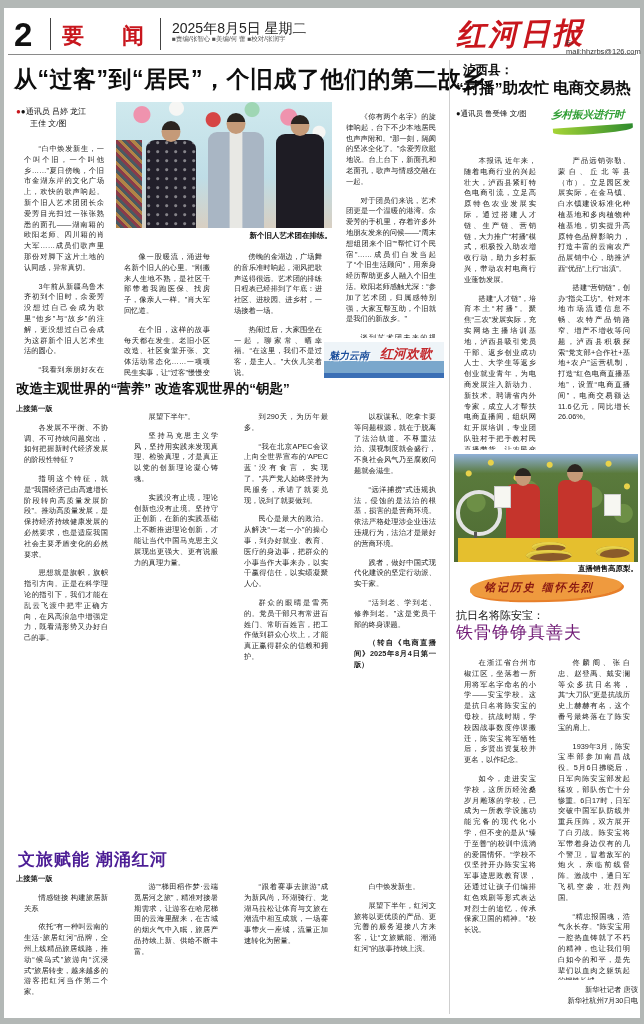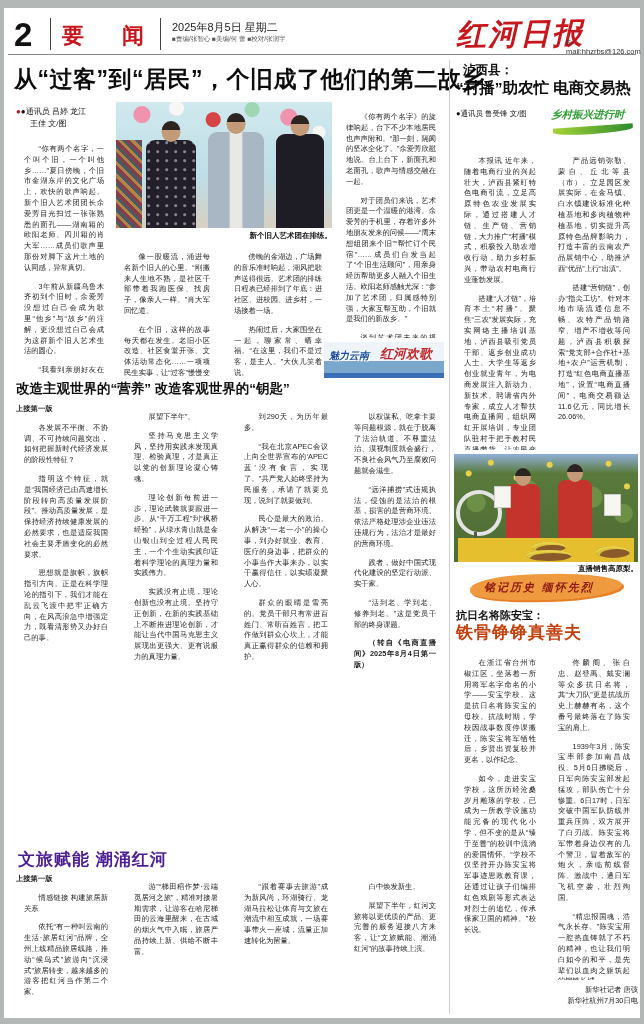--- a/index.html
+++ b/index.html
@@ -3,43 +3,43 @@
 <meta charset="utf-8">
 <style>
   html,body{margin:0;padding:0;}
   body{width:644px;height:1024px;background:#b3b8b6;position:relative;
        font-family:"Liberation Sans","DejaVu Sans",sans-serif;overflow:hidden;}
   .page{position:absolute;left:4px;top:8px;width:636px;height:1010px;background:#ffffff;}
   
   .h-num{position:absolute;left:10px;top:8px;font-size:33px;font-weight:900;color:#111;}
   .h-vline{position:absolute;top:10px;width:1px;height:32px;background:#444;}
   .h-sec{position:absolute;left:58px;top:13px;font-size:22px;font-weight:900;color:#c8161d;letter-spacing:16px;white-space:nowrap;}
-  .h-date{position:absolute;left:168px;top:12px;font-size:11px;color:#222;}
+  .h-date{position:absolute;left:168px;top:12px;font-size:14px;color:#222;}
   .h-staff{position:absolute;left:168px;top:27px;font-size:6.5px;color:#555;}
   .masthead{position:absolute;left:452px;top:6px;font-size:30px;font-weight:900;color:#c8161d;
             font-family:"DejaVu Serif","Liberation Serif",serif;font-style:italic;letter-spacing:2px;transform:rotate(-1deg);}
   .h-mail{position:absolute;left:562px;top:30px;font-size:7.5px;color:#333;}
   .h-rule{position:absolute;left:4px;top:46px;width:628px;height:1px;background:#8a8a8a;}
   
   .col{position:absolute;font-size:7.3px;line-height:10.8px;color:#1c1c1c;text-align:justify;overflow:hidden;}
   .col p{margin:8px;text-indent:2em;}
   .cont{font-weight:bold;text-indent:0;font-size:7.3px;margin:0 0 1px 0;}
   .caption{position:absolute;font-size:7.5px;font-weight:bold;color:#111;text-align:right;}
   .byline{position:absolute;font-size:8px;color:#111;line-height:12px;}
   .byline .dot{color:#c8161d;}
   .vrule{position:absolute;width:1px;background:#cfcfcf;}
   
   .lead-hl{position:absolute;left:10px;top:56px;width:430px;font-size:23px;font-weight:900;color:#0d0d0d;
            letter-spacing:0.5px;white-space:nowrap;}
   .mid-hl{position:absolute;left:12px;top:372px;font-size:13.5px;font-weight:900;color:#111;}
   .bot-hl{position:absolute;left:14px;top:840px;font-size:17px;font-weight:900;color:#4c1d95;letter-spacing:1px;}
   .r-kicker{position:absolute;left:452px;top:54px;font-size:12.5px;font-weight:bold;color:#111;margin-left:7px;}
   .r-hl{position:absolute;left:452px;top:70px;width:186px;font-size:15.5px;font-weight:900;color:#0d0d0d;white-space:nowrap;}
-  .m-kicker{position:absolute;left:452px;top:600px;font-size:11px;font-weight:bold;color:#111;}
-  .m-hl{position:absolute;left:452px;top:613px;font-size:17px;font-weight:700;color:#c2410c;letter-spacing:1px;text-align:center;}
+  .m-kicker{position:absolute;left:452px;top:600px;font-size:11px;font-weight:normal;color:#111;}
+  .m-hl{position:absolute;left:452px;top:613px;font-size:17px;font-weight:400;color:#701a75;letter-spacing:1px;text-align:center;}
   
   .photo1{position:absolute;left:112px;top:94px;width:216px;height:126px;overflow:hidden;
     background-image:
       radial-gradient(circle at 12% 10%,#ef93ae 0 8px,transparent 9px),
       radial-gradient(circle at 28% 5%,#f6f6f4 0 7px,transparent 8px),
       radial-gradient(circle at 45% 14%,#d64545 0 7px,transparent 8px),
       radial-gradient(circle at 63% 6%,#9fd6b4 0 7px,transparent 8px),
       radial-gradient(circle at 80% 12%,#ef93ae 0 8px,transparent 9px),
       radial-gradient(circle at 94% 24%,#f6f6f4 0 6px,transparent 7px),
       linear-gradient(180deg,#cfe9ee 0%,#bfdde6 60%,#d8cfc2 100%);}
@@ -102,21 +102,21 @@
   <div class="masthead">红河日报</div>
   <div class="h-mail">E-mail:hhzrbs@126.com</div>
   <div class="h-rule"></div>
 
   <div class="lead-hl">从“过客”到“居民”，个旧成了他们的第二故乡</div>
   <div class="byline" style="left:12px;top:98px;width:98px">
     <div><span class="dot">●</span><span style="font-size:8px">●通讯员 吕婷 龙江</span></div>
     <div style="padding-left:14px">王佳 文/图</div>
   </div>
   <div class="col" style="left:12px;top:128px;width:96px;height:240px">
-      <p>“你有两个名字，一个叫个旧，一个叫他乡……”夏日傍晚，个旧市金湖东岸的文化广场上，欢快的歌声响起。新个旧人艺术团团长余爱芳目光扫过一张张熟悉的面孔——湖南籍的欧阳老师、四川籍的肖大军……成员们歌声里那份对脚下这片土地的认同感，异常真切。</p>
+      <p>“白中焕发新生，一个叫个旧，一个叫他乡……”夏日傍晚，个旧市金湖东岸的文化广场上，欢快的歌声响起。新个旧人艺术团团长余爱芳目光扫过一张张熟悉的面孔——湖南籍的欧阳老师、四川籍的肖大军……成员们歌声里那份对脚下这片土地的认同感，异常真切。</p>
       <p>3年前从新疆乌鲁木齐初到个旧时，余爱芳没想过自己会成为歌里“他乡”与“故乡”的注解，更没想过自己会成为这群新个旧人艺术生活的圆心。</p>
       <p>“我看到亲朋好友在朋友圈里‘晒’个旧，都说这里气候宜人、节奏舒缓，适合安家。”退休后，她和老伴儿背起行囊一路向南，在金湖边住了下来。</p>
     </div>
 
   <div class="photo1">
     <div class="stripe"></div>
     <div class="fig" style="left:30px;top:38px;width:50px;height:88px;background:#221f2a;
          background-image:radial-gradient(circle at 30% 30%,rgba(255,255,255,.45) 0 1px,transparent 2px);background-size:9px 9px;">
         <div class="head"></div>
       </div>
@@ -154,21 +154,20 @@
     <div class="cont">上接第一版</div>
     <div>
         <p>各发展不平衡、不协调、不可持续问题突出，如何把握新时代经济发展的阶段性特征？</p>
         <p>指明这个特征，就是“我国经济已由高速增长阶段转向高质量发展阶段”。推动高质量发展，是保持经济持续健康发展的必然要求，也是适应我国社会主要矛盾变化的必然要求。</p>
         <p>思想就是旗帜，旗帜指引方向。正是在科学理论的指引下，我们才能在乱云飞渡中把牢正确方向，在风高浪急中增强定力，既看清形势又办好自己的事。</p>
       </div>
   </div>
   <div class="col" style="left:122px;top:396px;width:100px;height:430px">
       <p>展望下半年”。</p>
       <p>坚持马克思主义学风，坚持用实践来发现真理、检验真理，才是真正以党的创新理论凝心铸魂。</p>
-      <p>理论创新每前进一步，理论武装就要跟进一步。从“千万工程”到“枫桥经验”，从绿水青山就是金山银山到全过程人民民主，一个个生动实践印证着科学理论的真理力量和实践伟力。</p>
       <p>实践没有止境，理论创新也没有止境。坚持守正创新，在新的实践基础上不断推进理论创新，才能让当代中国马克思主义展现出更强大、更有说服力的真理力量。</p>
     </div>
   <div class="col" style="left:232px;top:396px;width:100px;height:430px">
       <p>到290天，为历年最多。</p>
       <p>“我在北京APEC会议上向全世界宣布的‘APEC蓝’没有食言，实现了。”共产党人始终坚持为民服务，承诺了就要兑现，说到了就要做到。</p>
       <p>民心是最大的政治。从解决“一老一小”的操心事，到办好就业、教育、医疗的身边事，把群众的小事当作大事来办，以实干赢得信任，以实绩凝聚人心。</p>
       <p>群众的眼睛是雪亮的。党员干部只有常进百姓门、常听百姓言，把工作做到群众心坎上，才能真正赢得群众的信赖和拥护。</p>
     </div>
   <div class="col mid4" style="left:342px;top:396px;width:98px;height:430px">
       <p>以权谋私、吃拿卡要等问题根源，就在于脱离了法治轨道。不尊重法治、漠视制度就会盛行，不良社会风气乃至腐败问题就会滋生。</p>

